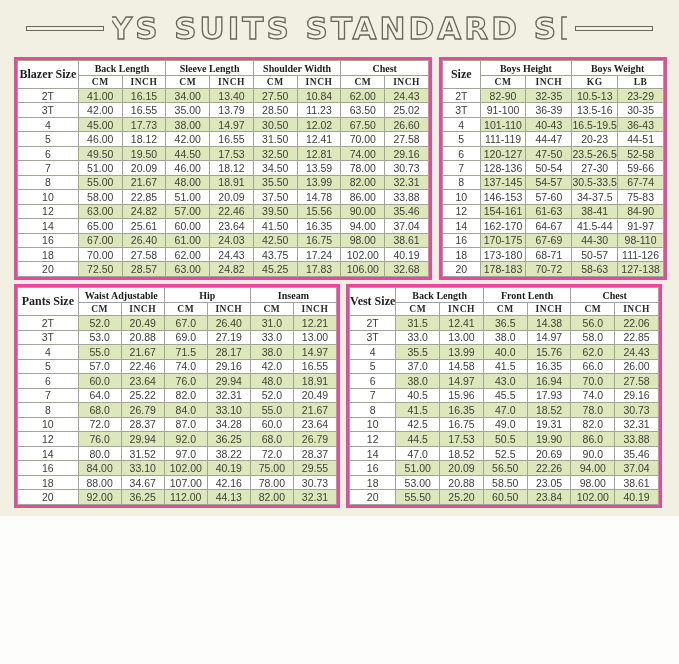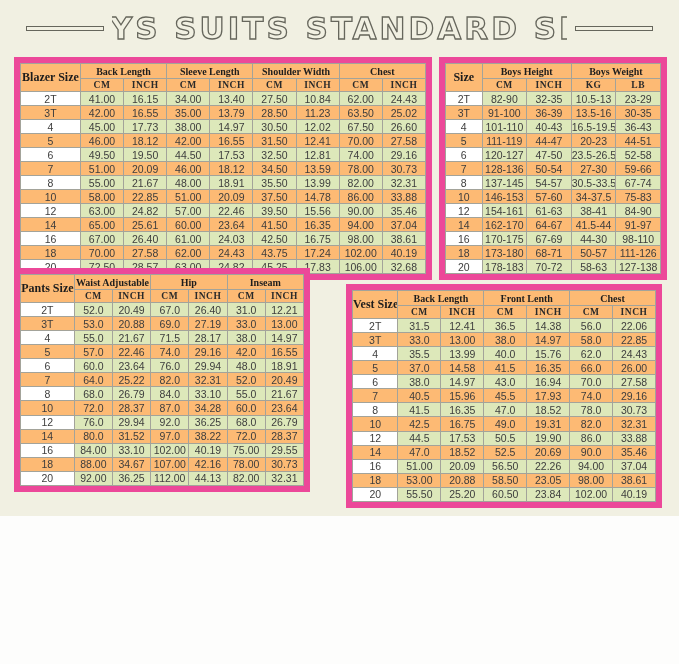--- a/index.html
+++ b/index.html
@@ -4,32 +4,32 @@
 <style>
   * { margin:0; padding:0; box-sizing:border-box; }
   html,body { width:679px; height:664px; }
   body { font-family:"Liberation Sans", sans-serif; background:#ffffff; position:relative; overflow:hidden; }
   .top-section { position:absolute; left:0; top:0; width:679px; height:516px; background:#f1f0e2; }
   .bottom-section { position:absolute; left:0; top:516px; width:679px; height:148px; background:#fdfdfc; }
 
   .title-bar { position:absolute; left:0; top:6px; width:679px; height:44px; display:flex; align-items:center; justify-content:center; gap:8px; }
   .title-line { width:78px; height:5px; border:1px solid #66665c; background:#f1f0e2; }
 
-  .tbl-wrap { position:absolute; background:#fdba74; border:6px solid #ec4899; }
+  .tbl-wrap { position:absolute; background:#ffffff; border:3px solid #ec4899; }
   .tbl-wrap table { border-collapse:collapse; width:100%; height:100%; table-layout:fixed; }
   .tbl-wrap th, .tbl-wrap td { border:1px solid #a3a39a; text-align:center; vertical-align:middle; padding:0; overflow:hidden; white-space:nowrap; }
   th.size-h { font-family:"Liberation Serif", serif; font-weight:bold; font-size:12px; color:#1d1d1d; }
   th.group-h { font-family:"Liberation Serif", serif; font-weight:bold; font-size:10px; color:#1d1d1d; height:15px; }
   th.unit-h { font-family:"Liberation Serif", serif; font-weight:bold; font-size:9.5px; color:#2a2a2a; height:13px; letter-spacing:0.5px; }
   .tbl-wrap td { font-size:10.5px; color:#3d3d3d; }
   tbody tr.stripe td { background:#dde8ba; }
   tbody tr.stripe td.size-c { background:#ffffff; }
   #t0 { left:14px; top:57px; width:418px; height:223px; }
   #t1 { left:439px; top:57px; width:228px; height:223px; }
-  #t2 { left:14px; top:268px; width:296px; height:224px; }
+  #t2 { left:14px; top:284px; width:326px; height:224px; }
   #t3 { left:346px; top:284px; width:316px; height:224px; }
   #t0 .col0 { width:14.8%; } #t1 .col0 { width:17%; }
   #t2 .col0 { width:19%; } #t3 .col0 { width:15%;margin-top:48px; }
 </style>
 </head>
 <body>
 
 <div class="top-section">
   <div class="title-bar">
     <div class="title-line"></div>

